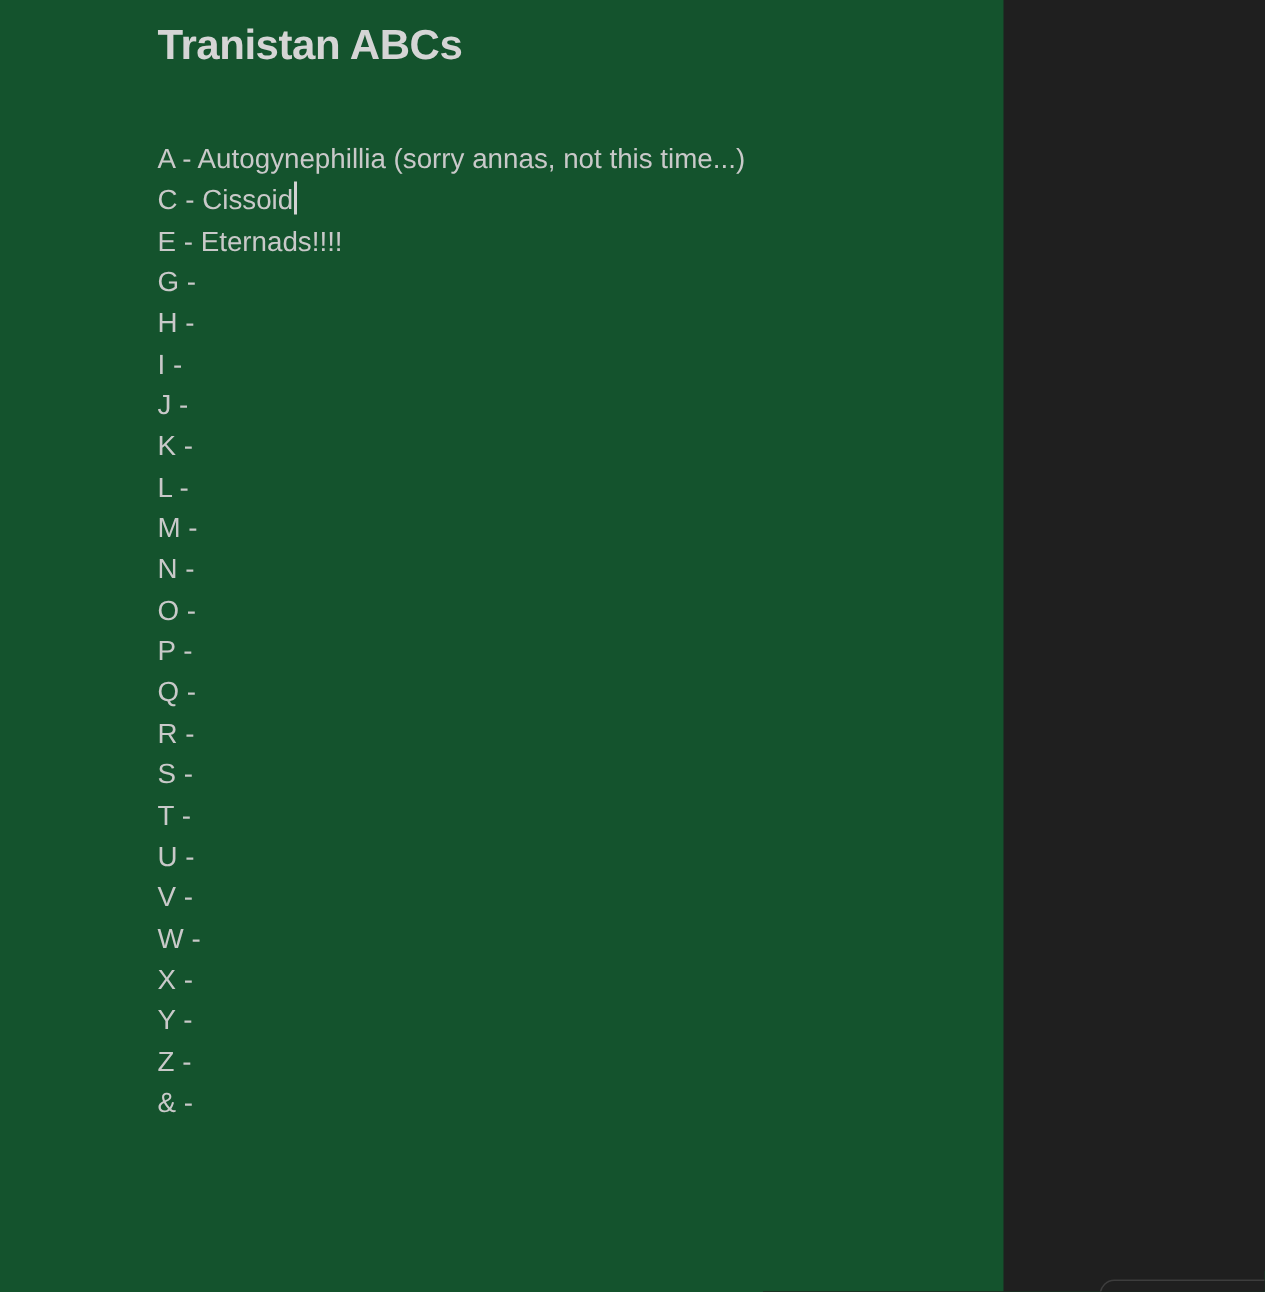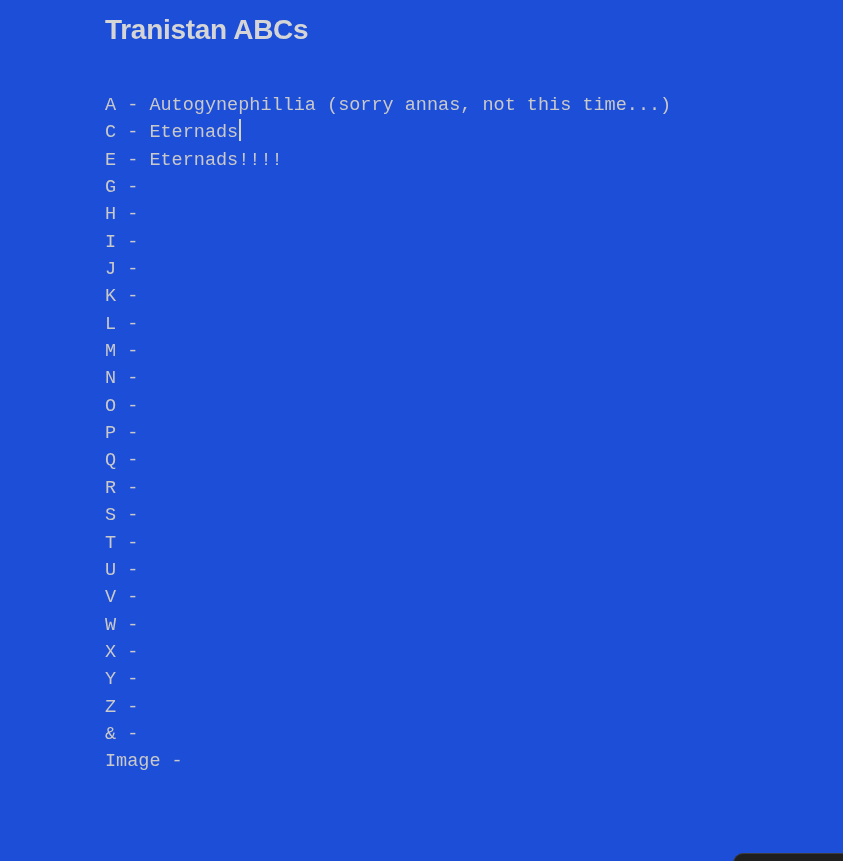--- a/index.html
+++ b/index.html
@@ -5,23 +5,23 @@
   * { margin: 0; padding: 0; box-sizing: border-box; }
   html, body {
     width: 843px;
     height: 861px;
     overflow: hidden;
     background: #1f1f1f;
     font-family: "Liberation Sans", sans-serif;
   }
   .page {
     position: relative;
-    width: 843px;
+    width: 669px;
     height: 861px;
-    background: #1d4ed8;
+    background: #14532d;
     padding-top: 12px;
   }
   .title {
     margin-left: 105px;
     font-size: 28px;
     font-weight: 700;
     line-height: 36px;
     letter-spacing: -0.3px;
     color: #d5d5d5;
   }
@@ -29,21 +29,20 @@
     margin-left: 105px;
     margin-top: 44px;
     font-size: 18.5px;
     line-height: 27.35px;
     color: #c9c9c9;
     cursor: text;
   }
   .abc-line {
     white-space: pre;
     height: 27.35px;
-    font-family: Liberation Mono, monospace;
   }
   .caret {
     display: inline-block;
     width: 1.5px;
     height: 22px;
     background: #d2d2d2;
     vertical-align: -4px;
     margin-left: 1px;
   }
   .floating-corner {
@@ -58,21 +57,21 @@
   }
 </style>
 </head>
 <body>
 
 <div class="page">
   <h1 class="title">Tranistan ABCs</h1>
 
   <div class="abc-list" id="abc-list">
       <div class="abc-line"><span>A - Autogynephillia (sorry annas, not this time...)</span></div>
-      <div class="abc-line"><span>C - Eternads</span><span class="caret"></span></div>
+      <div class="abc-line"><span>C - Cissoid</span><span class="caret"></span></div>
       <div class="abc-line"><span>E - Eternads!!!!</span></div>
       <div class="abc-line"><span>G - </span></div>
       <div class="abc-line"><span>H - </span></div>
       <div class="abc-line"><span>I - </span></div>
       <div class="abc-line"><span>J - </span></div>
       <div class="abc-line"><span>K - </span></div>
       <div class="abc-line"><span>L - </span></div>
       <div class="abc-line"><span>M - </span></div>
       <div class="abc-line"><span>N - </span></div>
       <div class="abc-line"><span>O - </span></div>
@@ -81,17 +80,16 @@
       <div class="abc-line"><span>R - </span></div>
       <div class="abc-line"><span>S - </span></div>
       <div class="abc-line"><span>T - </span></div>
       <div class="abc-line"><span>U - </span></div>
       <div class="abc-line"><span>V - </span></div>
       <div class="abc-line"><span>W - </span></div>
       <div class="abc-line"><span>X - </span></div>
       <div class="abc-line"><span>Y - </span></div>
       <div class="abc-line"><span>Z - </span></div>
       <div class="abc-line"><span>&amp; - </span></div>
-      <div class="abc-line"><span>Image - </span></div>
     </div>
 
   <div class="floating-corner"></div>
 </div>
 
 </body></html>

